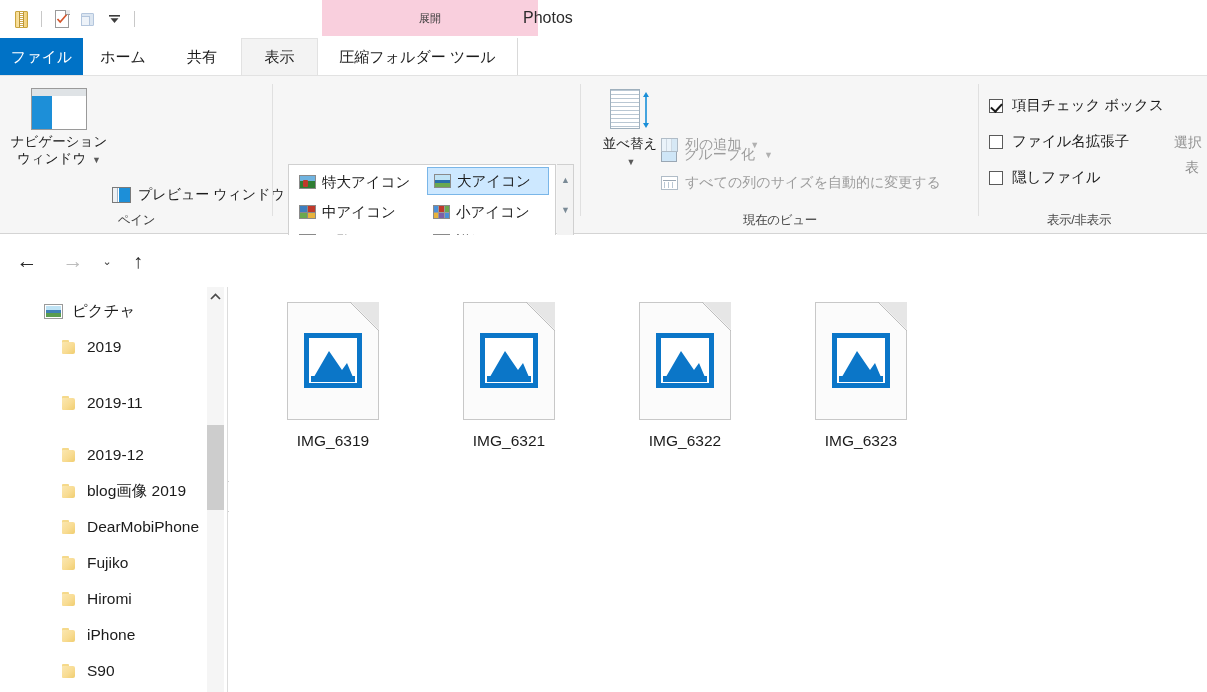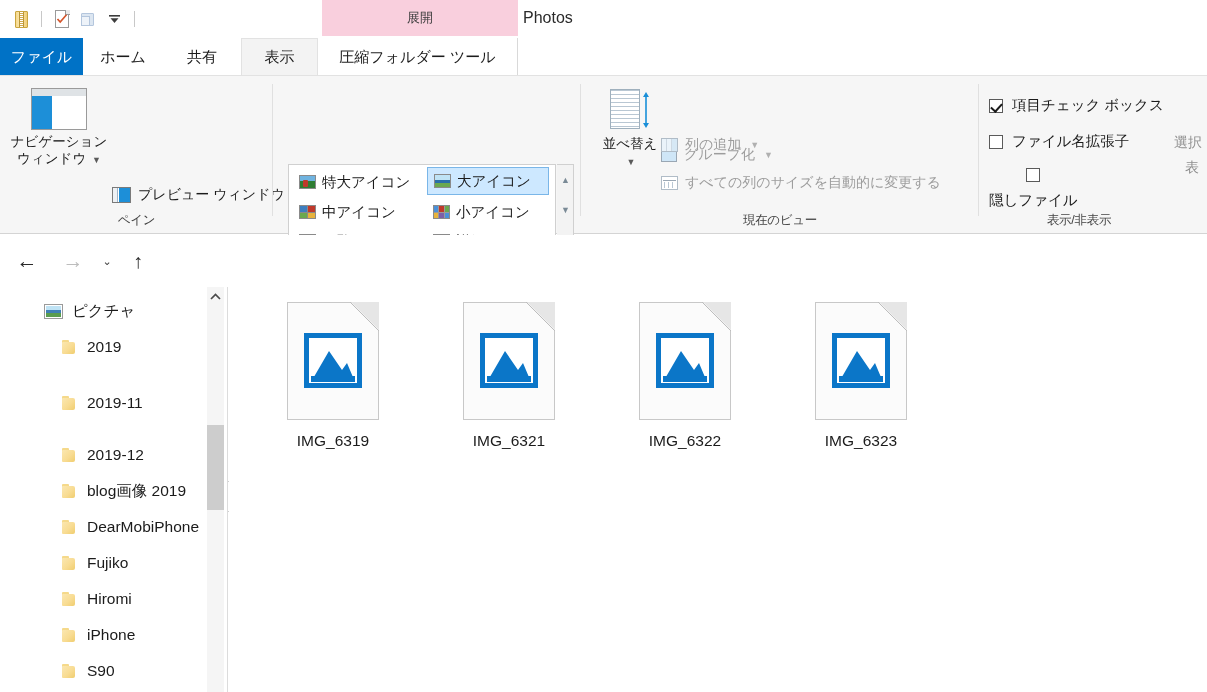--- a/index.html
+++ b/index.html
@@ -37,23 +37,23 @@
   .ic-prop .fold { position:absolute; right:1px; top:1px; width:5px; height:5px; background:#e8e8e8; border-left:1px solid #9a9a9a; border-bottom:1px solid #9a9a9a; }
   .ic-prop .chk { position:absolute; left:3px; top:4px; width:12px; height:12px; }
 
   
   .ic-folder-sm { position:relative; width:16px; height:17px; }
   .ic-folder-sm .back { position:absolute; left:1px; top:2px; width:13px; height:13px; background:#dce6f1; border:1px solid #b4c6dd; border-radius:1px; }
   .ic-folder-sm .front { position:absolute; left:1px; top:5px; width:9px; height:10px; background:#eef3f9; border:1px solid #b4c6dd; }
 
   
   .ctx-header {
-    position:absolute; left:322px; top:0px; width:196px; height:36px;
+    position:absolute; left:322px; top:0px; width:216px; height:36px;
     background:#f9cfdd; display:flex; align-items:center; justify-content:center;
-    font-size:13px; color:#3c3c3c;
+    font-size:11px; color:#3c3c3c;
   }
   .win-title {
     position:absolute; left:519px; top:0px; height:36px; display:flex; align-items:center;
     padding-left:4px; font-size:16px; color:#2b2b2b;
   }
 
   
   .tabs { position:absolute; left:0; top:38px; width:1207px; height:38px; background:#ffffff; }
   .tab {
     position:absolute; top:0; height:38px; display:flex; align-items:center; justify-content:center;
@@ -422,21 +422,21 @@
 
     <div class="grp" style="left:979px; width:228px;">
       <div class="cbrow" style="left:10px; top:20px;">
         <span class="cbox on"></span>
         <span>項目チェック ボックス</span>
       </div>
       <div class="cbrow" style="left:10px; top:56px;">
         <span class="cbox"></span>
         <span>ファイル名拡張子</span>
       </div>
-      <div class="cbrow" style="left:10px; top:92px;flex-direction:column;">
+      <div class="cbrow" style="left:10px; top:92px;">
         <span class="cbox"></span>
         <span>隠しファイル</span>
       </div>
       <div class="cut-text" style="left:195px; top:58px;">選択</div>
       <div class="cut-text" style="left:206px; top:83px;">表</div>
 
       <div class="grp-label" style="left:-14px;">表示/非表示</div>
     </div>
 
   </div>

